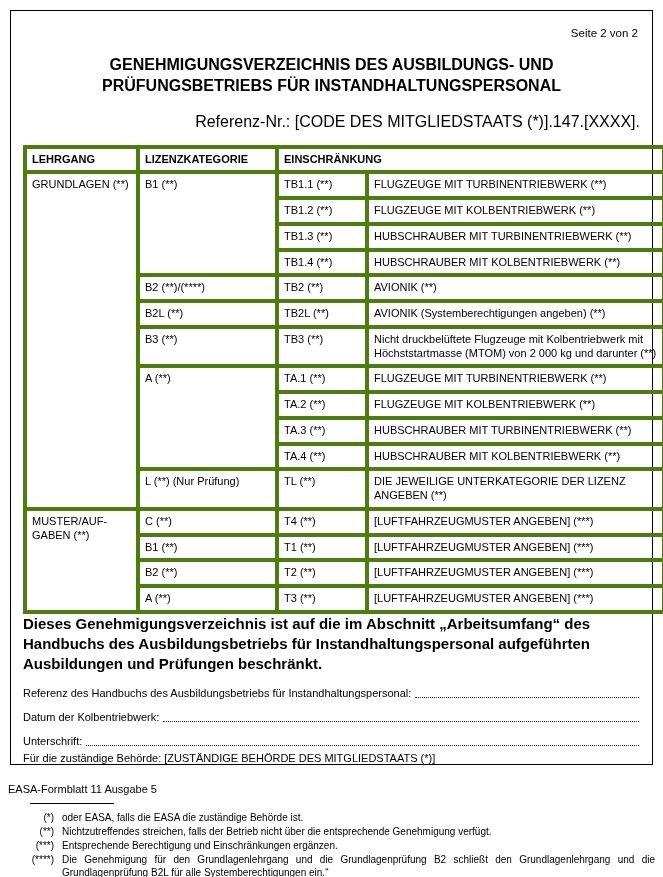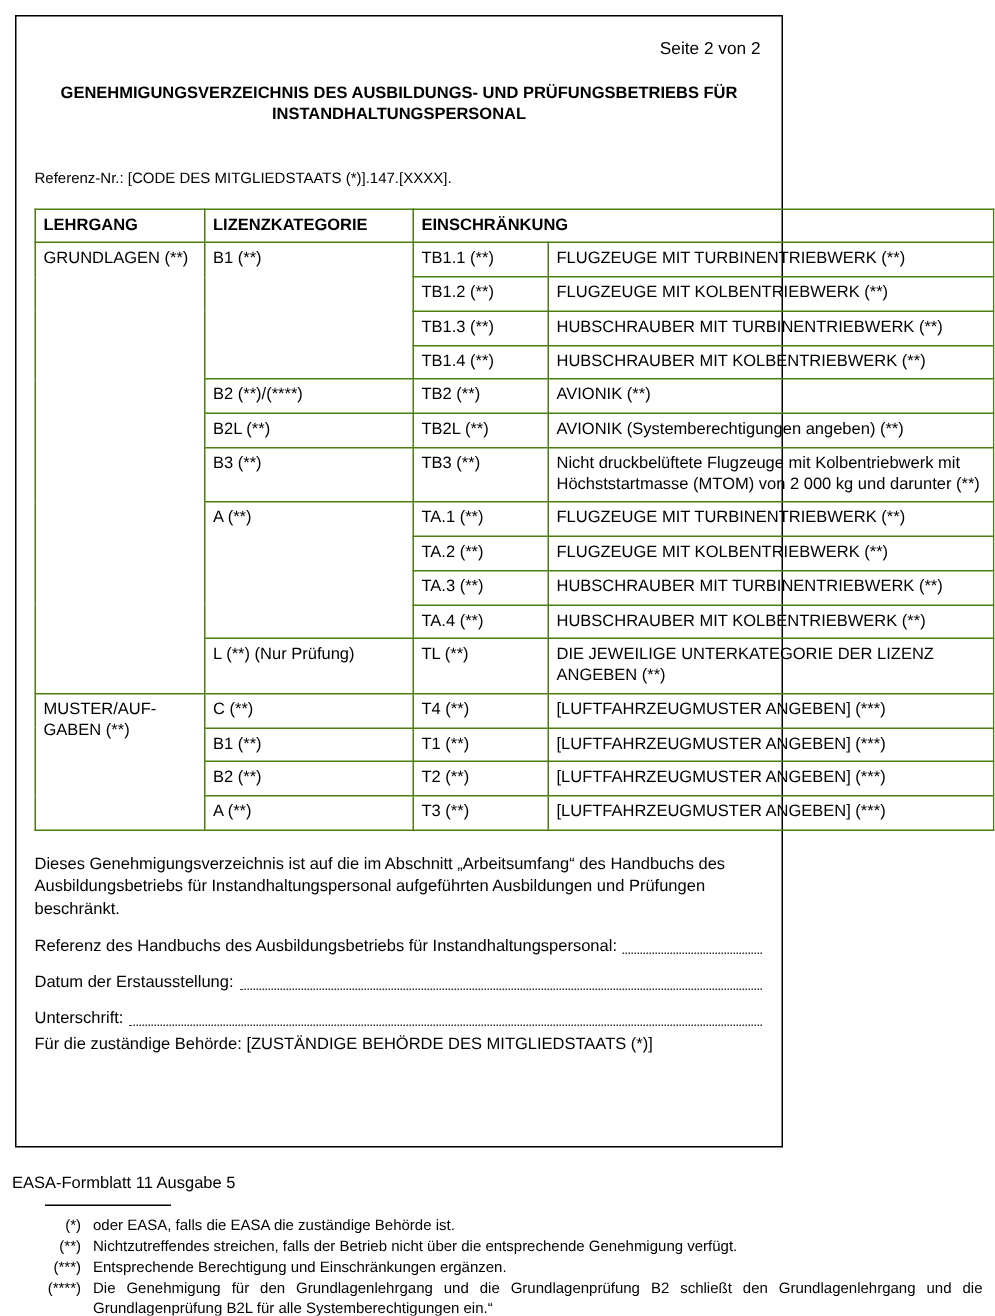--- a/index.html
+++ b/index.html
@@ -2,43 +2,43 @@
 <html><head>
 <meta charset="utf-8">
 <style>
   * { margin:0; padding:0; box-sizing:border-box; }
   html,body { background:#fff; }
   body {
     width:663px; height:877px; position:relative;
     font-family:"Liberation Sans", sans-serif; color:#000; font-size:11px;
   }
   .sheet {
-    position:absolute; left:10px; top:10px; width:512px; height:755px;
+    position:absolute; left:10px; top:10px; width:643px; height:755px;
     border:1px solid #000; padding:8px 12px 0 12px; background:#fff;
   }
   .page-number { text-align:right; font-size:11.5px; margin:8px 2px 0 0; }
   .doc-title {
-    text-align:center; font-weight:bold; font-size:11px; line-height:1.3;
+    text-align:center; font-weight:bold; font-size:16px; line-height:1.3;
     max-width:505px; margin:16px auto 0 auto;
   }
-  .ref-line { text-align:left; margin-top:30px; font-size:10px; }
+  .ref-line { text-align:right; margin-top:16px; font-size:16px; }
   .betrieb-line { text-align:center; margin-top:15px; font-size:11.5px; }
 
   table.approvals {
     border-collapse:collapse; table-layout:fixed;
     width:639px; margin:14px auto 0 auto; font-size:11px;
   }
   table.approvals td {
-    border:1px solid #4d7c0f; vertical-align:top; padding:4px 5px; line-height:1.25;
+    border:4px solid #4d7c0f; vertical-align:top; padding:4px 5px; line-height:1.25;
   }
   table.approvals tr.head td { font-weight:bold; }
   .col1 { width:113px; } .col2 { width:139px; } .col3 { width:90px; } .col4 { width:297px; }
   td.group b { font-weight:normal; }
 
-  .scope-para { margin-top:15px; line-height:1.35; font-size:11px; }
+  .scope-para { line-height:1.35; font-size:15px;font-weight:bold; }
 
   .field { display:flex; align-items:flex-end; margin-top:12px; font-size:11px; }
   .field .lbl { white-space:nowrap; }
   .dots { flex:1 1 auto; border-bottom:1px dotted #333; height:3px; margin:0 1px 1px 4px; }
   .dots.fixed { flex:0 0 auto; width:104px; }
   .field .lbl2 { white-space:nowrap; margin-left:12px; }
   .authority-line { margin-top:5px; font-size:11px; }
 
   .form-id { position:absolute; left:8px; top:783px; font-size:11px; }
   .fn-sep { position:absolute; left:30px; top:803px; width:84px; border-top:1px solid #000; }
@@ -148,21 +148,21 @@
   </tbody>
     </table>
 
   <div class="scope-para">Dieses Genehmigungsverzeichnis ist auf die im Abschnitt „Arbeitsumfang“ des Handbuchs des Ausbildungsbetriebs für Instandhaltungspersonal aufgeführten Ausbildungen und Prüfungen beschränkt.</div>
 
   <div class="field">
     <span class="lbl">Referenz des Handbuchs des Ausbildungsbetriebs für Instandhaltungspersonal:</span>
     <span class="dots"></span>
   </div>
   <div class="field">
-    <span class="lbl">Datum der Erstausstellung:</span>
+    <span class="lbl">Datum der Kolbentriebwerk:</span>
     <span class="dots"></span>
   </div>
   <div class="field">
     <span class="lbl">Unterschrift:</span>
     <span class="dots"></span>
   </div>
 
   <div class="authority-line">Für die zuständige Behörde: [ZUSTÄNDIGE BEHÖRDE DES MITGLIEDSTAATS (*)]</div>
 </div>
 

